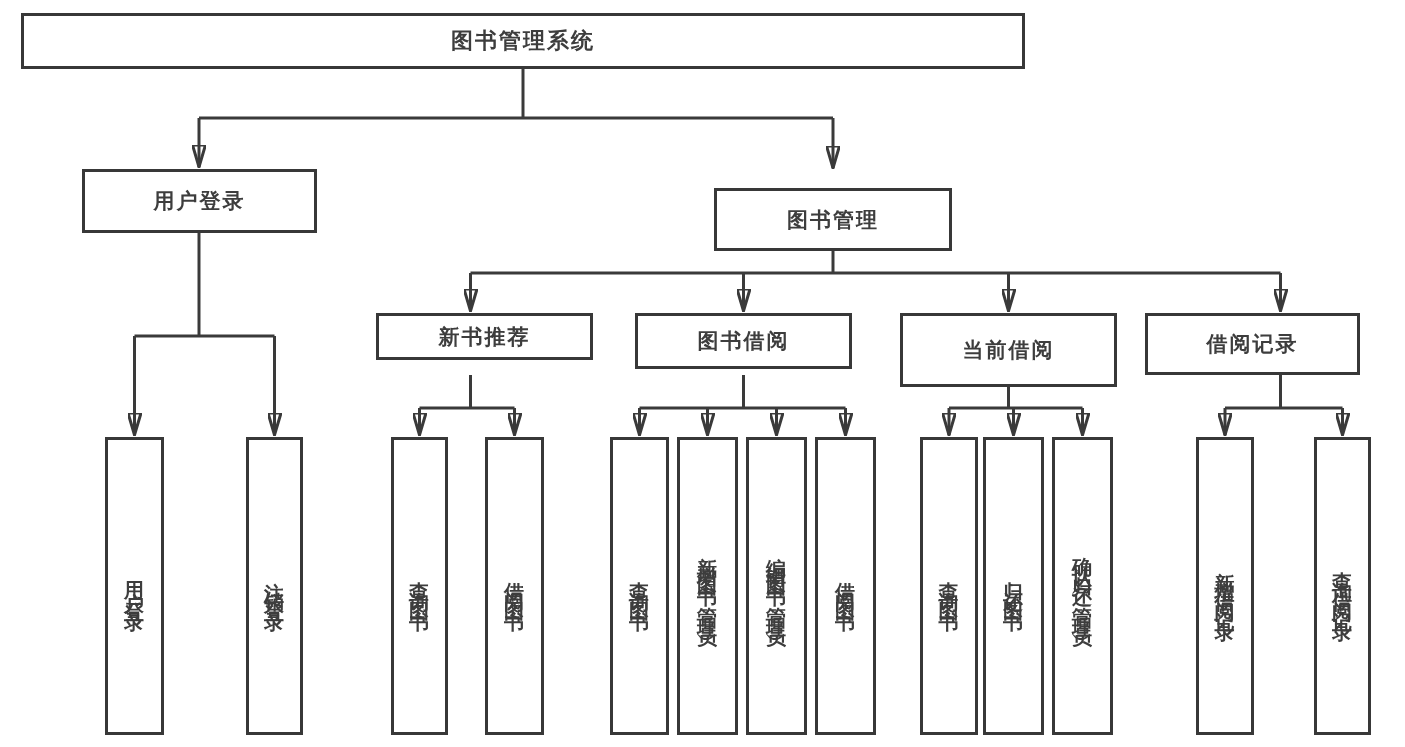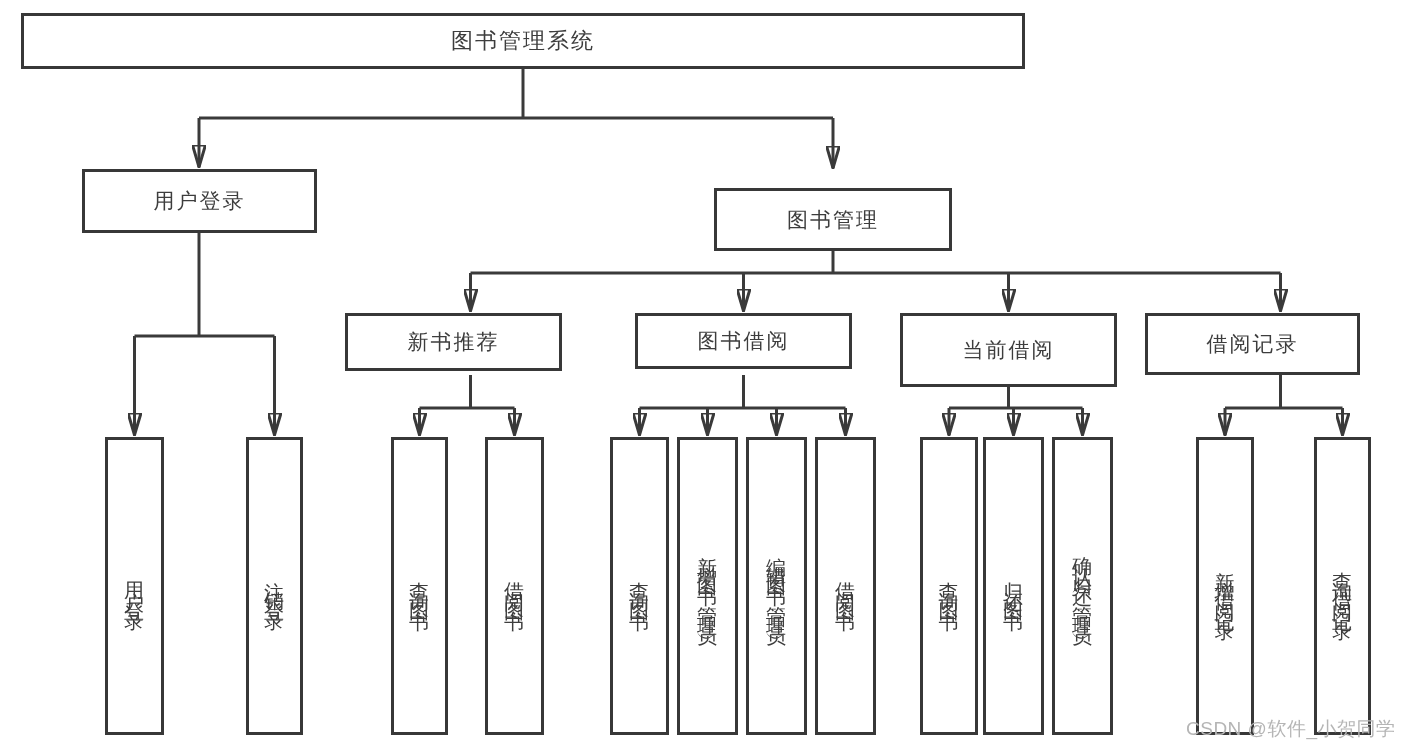--- a/index.html
+++ b/index.html
@@ -21,20 +21,21 @@
   .node {
     position: absolute;
     box-sizing: border-box;
     border: 3px solid #383838;
     background: #ffffff;
     color: #3d3d3d;
     display: flex;
     align-items: center;
     justify-content: center;
     z-index: 2;
+    font-weight: bold;
   }
   .node.h { font-size: 21px; letter-spacing: 2px; white-space: nowrap; }
   .node.root { font-size: 22px; }
   .node.leaf { top: 437px; height: 298px; }
   .leaf .vtext {
     writing-mode: vertical-rl;
     text-orientation: mixed;
     font-size: 20px;
     letter-spacing: 10px;
     line-height: 1;
@@ -102,21 +103,21 @@
     <path d="M1225,408 H1342.5"></path>
     <path d="M1225,408 V435" marker-end="url(#arw)"></path>
     <path d="M1342.5,408 V435" marker-end="url(#arw)"></path>
   </svg>
 
   <div class="node h root" style="left:21px; top:13px; width:1004px; height:56px;">图书管理系统</div>
 
   <div class="node h" style="left:82px; top:169px; width:235px; height:64px;">用户登录</div>
   <div class="node h" style="left:714px; top:188px; width:238px; height:63px;">图书管理</div>
 
-  <div class="node h" style="left:345px; top:313px; width:217px; height:58px;">新书推荐</div>
+  <div class="node h" style="left:376px; top:313px; width:217px; height:47px;">新书推荐</div>
   <div class="node h" style="left:635px; top:313px; width:217px; height:56px;">图书借阅</div>
   <div class="node h" style="left:900px; top:313px; width:217px; height:74px;">当前借阅</div>
   <div class="node h" style="left:1145px; top:313px; width:215px; height:62px;">借阅记录</div>
 
   <div class="node leaf" style="left:105px; width:59px;">
     <span class="vtext">用户登录</span>
   </div>
   <div class="node leaf" style="left:246px; width:57px;">
     <span class="vtext">注销登录</span>
   </div>
@@ -147,15 +148,14 @@
   <div class="node leaf" style="left:1052px; width:61px;">
     <span class="vtext">确认归还（管理员）</span>
   </div>
   <div class="node leaf" style="left:1196px; width:58px;">
     <span class="vtext">新增借阅记录</span>
   </div>
   <div class="node leaf" style="left:1314px; width:57px;">
     <span class="vtext">查询借阅记录</span>
   </div>
 
-  <div class="watermark">CSDN @软件_小贺同学</div>
 
 </div>
 
 </body></html>

